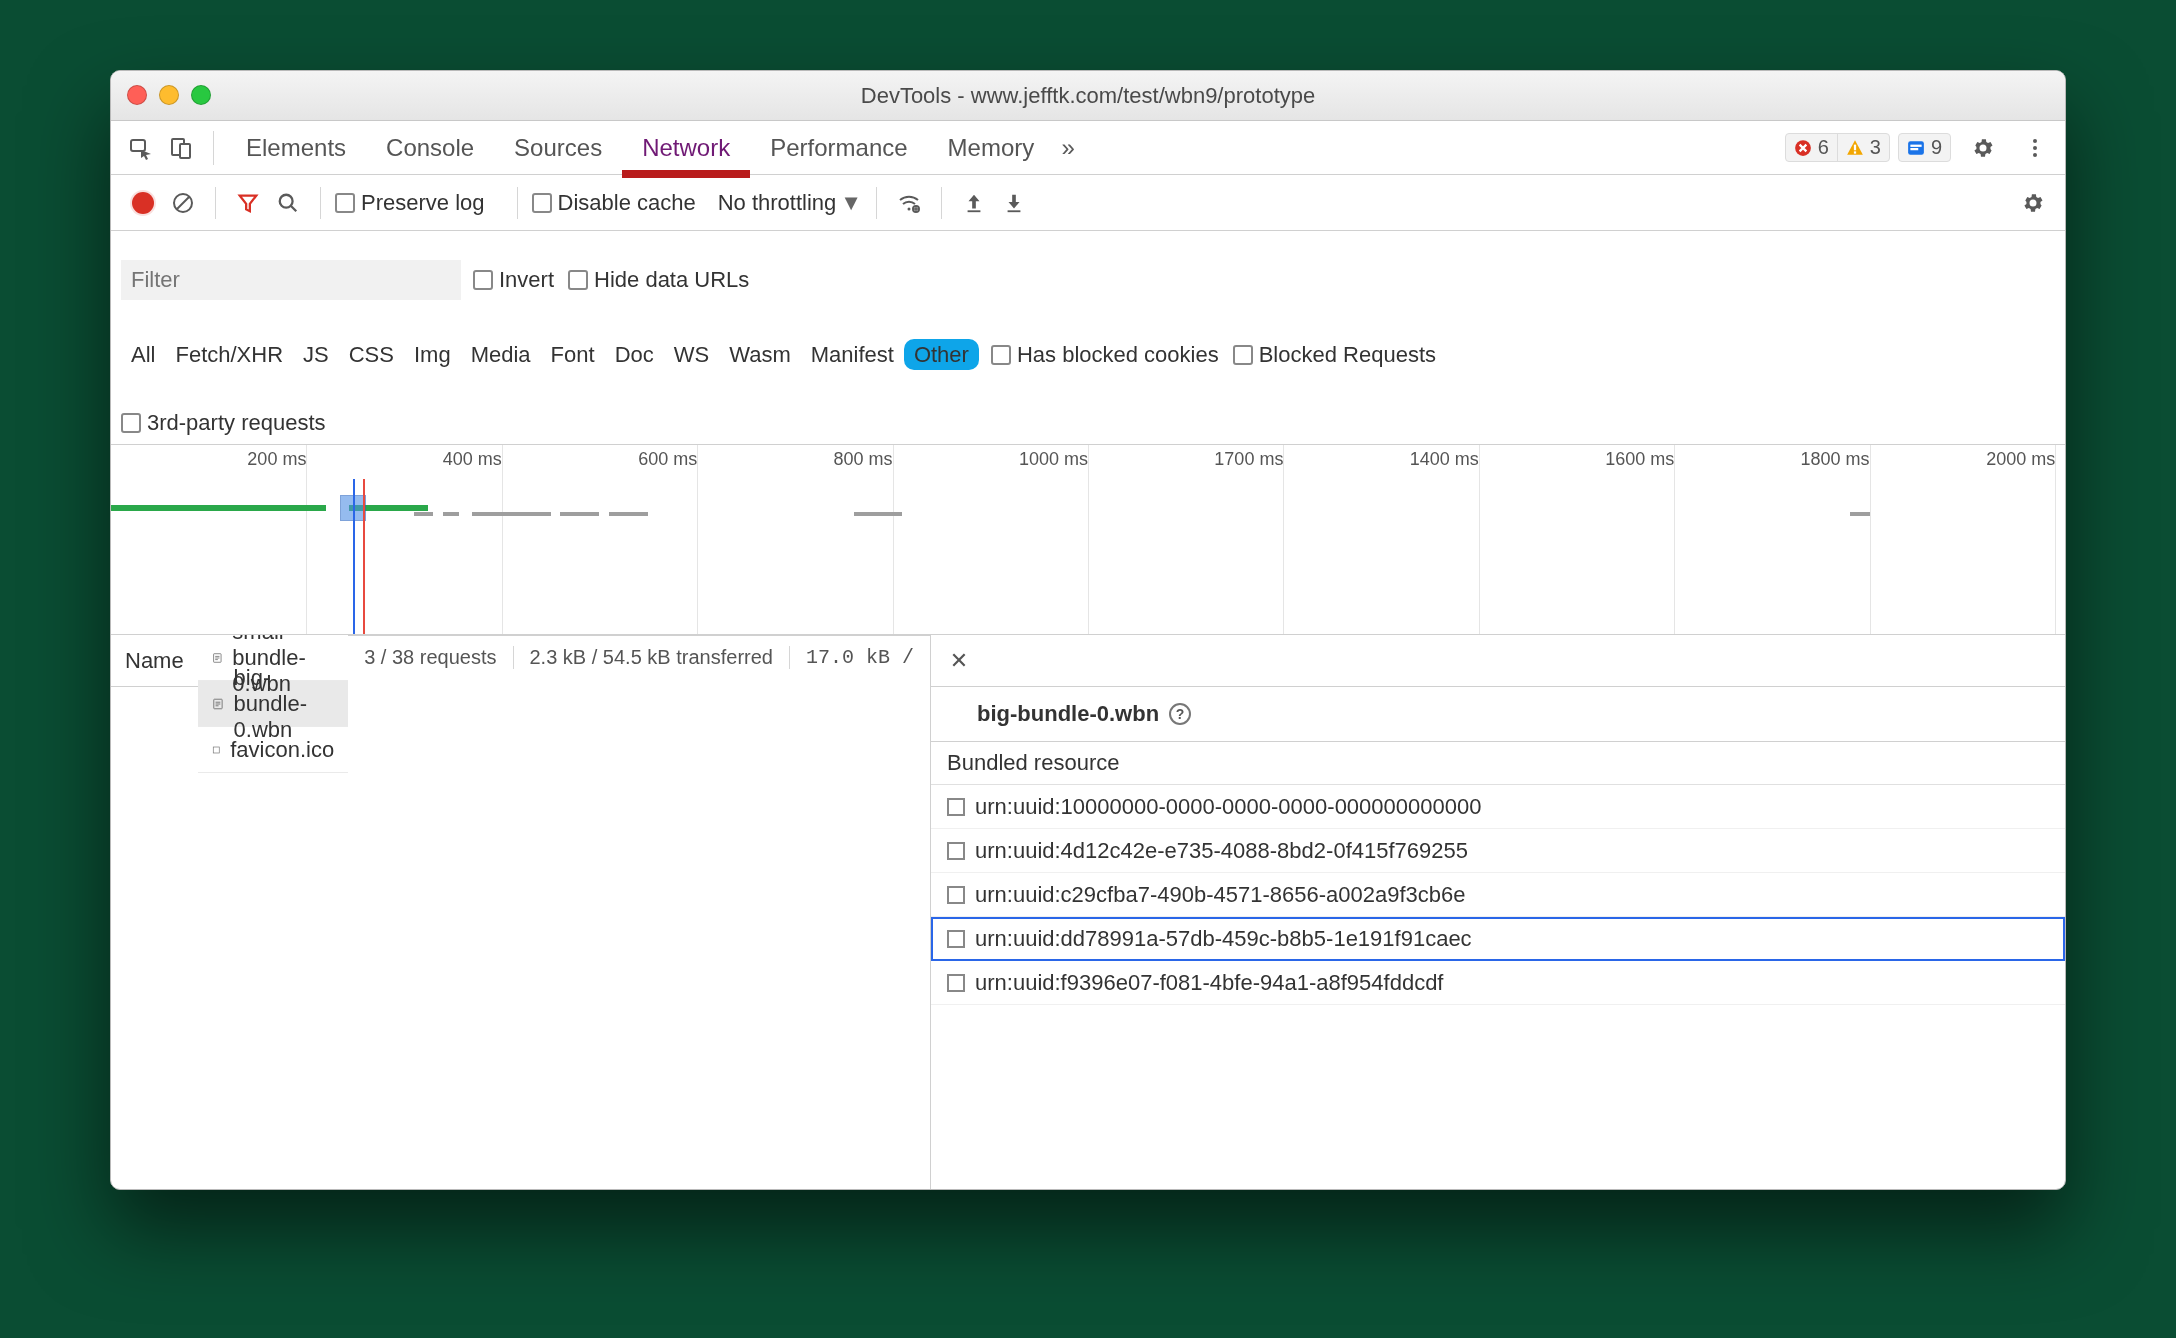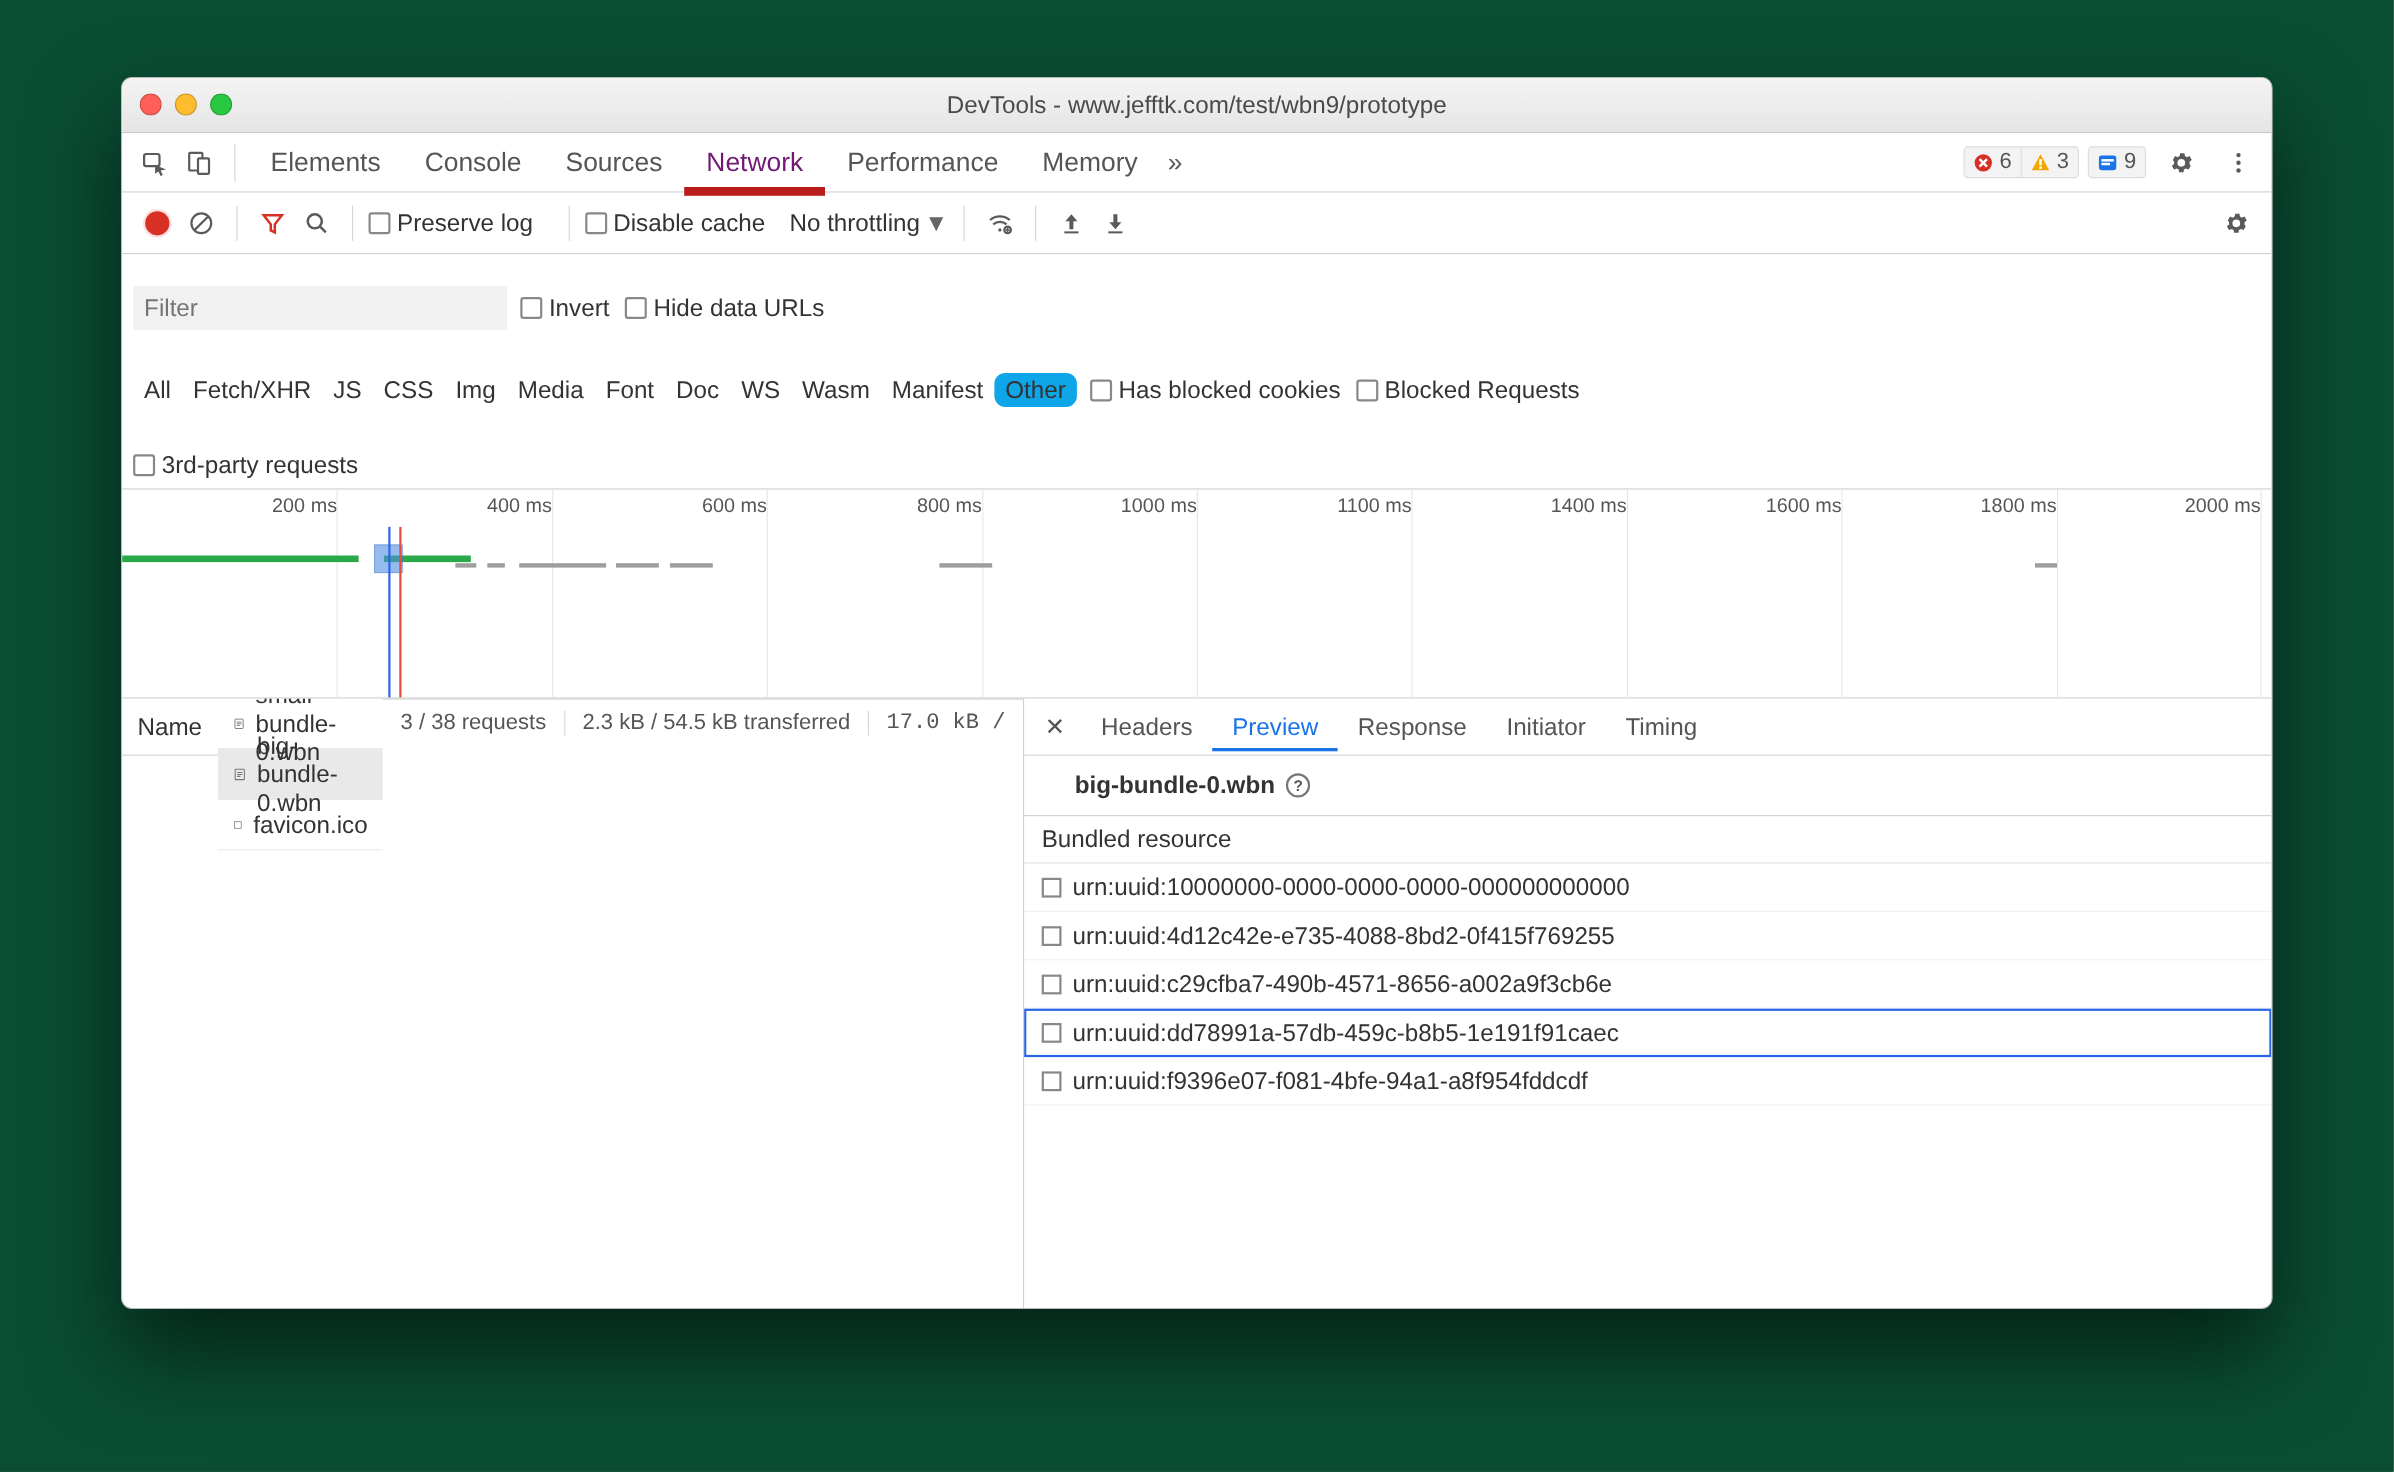--- a/index.html
+++ b/index.html
@@ -294,21 +294,21 @@
         <div class="gline" style="left: 80%;"></div>
         <div class="gline" style="left: 90%;"></div>
         <div class="gline" style="left: 99.5%;"></div>
       </div>
     <div class="tlabels" id="tlabels">
         <span style="left: 10%;">200 ms</span>
         <span style="left: 20%;">400 ms</span>
         <span style="left: 30%;">600 ms</span>
         <span style="left: 40%;">800 ms</span>
         <span style="left: 50%;">1000 ms</span>
-        <span style="left: 60%;">1100 ms</span>
+        <span style="left: 60%;">1700 ms</span>
         <span style="left: 70%;">1400 ms</span>
         <span style="left: 80%;">1600 ms</span>
         <span style="left: 90%;">1800 ms</span>
         <span style="left: 99.5%;">2000 ms</span>
       </div>
     <div class="tl-area">
       <div class="seg" style="left:0%; width:11%;"></div>
       <div class="seg" style="left:12.2%; width:4%;"></div>
       <div class="seg grey" style="left:15.5%; width:1%; top:33px; height:4px;"></div>
       <div class="seg grey" style="left:17%; width:.8%; top:33px; height:4px;"></div>
@@ -350,21 +350,20 @@
         </div>
       <div class="status">
         <span>3 / 38 requests</span>
         <span>2.3 kB / 54.5 kB transferred</span>
         <span>17.0 kB /</span>
       </div>
     </div>
     <div class="right">
       <div class="dtabs">
         <span class="close">✕</span>
-        <span id="dtabs"><span class="dtab">Headers</span><span class="dtab active">Preview</span><span class="dtab">Response</span><span class="dtab">Initiator</span><span class="dtab">Timing</span></span>
       </div>
       <div class="preview">
         <div class="pv-title">
           <span>big-bundle-0.wbn</span>
           <span class="help">?</span>
         </div>
         <div class="pv-section">Bundled resource</div>
         <div class="pv-list" id="pvlist">
             <div class="item">
               <span class="sq"></span>

